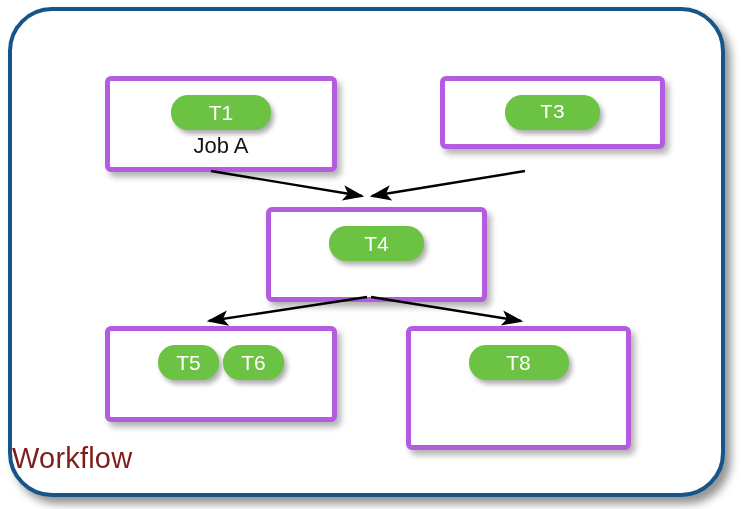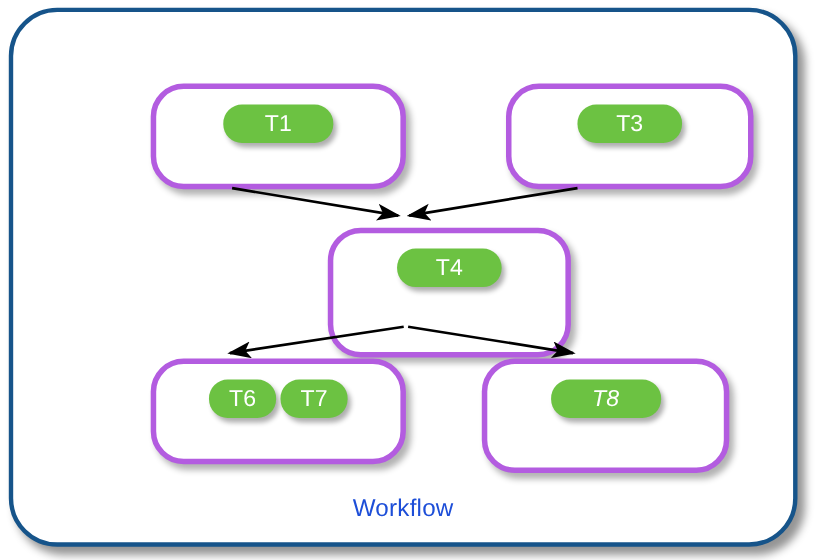--- a/index.html
+++ b/index.html
@@ -29,34 +29,33 @@
     background: #ffffff;
     border: 4px solid #16548a;
     border-radius: 44px;
     box-shadow: 6px 7px 8px rgba(0,0,0,0.42);
   }
   .workflow-label {
     position: absolute;
     left: 0;
     right: 0;
     bottom: 18px;
-    text-align: center;
-    font-size: 22px;
-    color: #1d4ed8;
+    text-align: left;
+    font-size: 29px;
+    color: #7f1d1d;
     letter-spacing: 0.2px;
   }
   
   .job {
     position: absolute;
     box-sizing: border-box;
     background: #ffffff;
     border: 5px solid #b35ce0;
-    border-radius: 30px;
+    border-radius: 6px;
     box-shadow: 4px 5px 6px rgba(0,0,0,0.30);
-    margin-left: 32px;
   }
   .job-tasks {
     position: absolute;
     left: 0;
     right: 0;
     top: 14px;
     display: flex;
     justify-content: center;
     align-items: center;
     gap: 4px;
@@ -101,42 +100,43 @@
 <body>
 
 <div id="canvas">
 
   <div class="workflow-frame">
 
     <div class="job" id="job-a" style="left:93px; top:65px; width:232px; height:96px;">
       <div class="job-tasks">
         <div class="task w-wide">T1</div>
       </div>
+      <div class="job-label">Job A</div>
     </div>
 
-    <div class="job" id="job-b" style="left:416px; top:65px; width:225px; height:96px;">
+    <div class="job" id="job-b" style="left:428px; top:65px; width:225px; height:73px;font-family:Liberation Mono, monospace;">
       <div class="job-tasks">
         <div class="task w-medium">T3</div>
       </div>
     </div>
 
-    <div class="job" id="job-c" style="left:254px; top:196px; width:221px; height:118px;">
+    <div class="job" id="job-c" style="left:254px; top:196px; width:221px; height:95px;">
       <div class="job-tasks">
         <div class="task w-medium">T4</div>
       </div>
     </div>
 
     <div class="job" id="job-d" style="left:93px; top:315px; width:232px; height:96px;">
       <div class="job-tasks">
+        <div class="task w-narrow">T5</div>
         <div class="task w-narrow">T6</div>
-        <div class="task w-narrow">T7</div>
       </div>
     </div>
 
-    <div class="job" id="job-e" style="left:394px; top:315px; width:225px; height:104px;font-style:italic;">
+    <div class="job" id="job-e" style="left:394px; top:315px; width:225px; height:124px;">
       <div class="job-tasks">
         <div class="task w-wide">T8</div>
       </div>
     </div>
 
     <div class="workflow-label">Workflow</div>
   </div>
 
   <svg id="arrows" viewBox="0 0 741 509">
     <defs>

